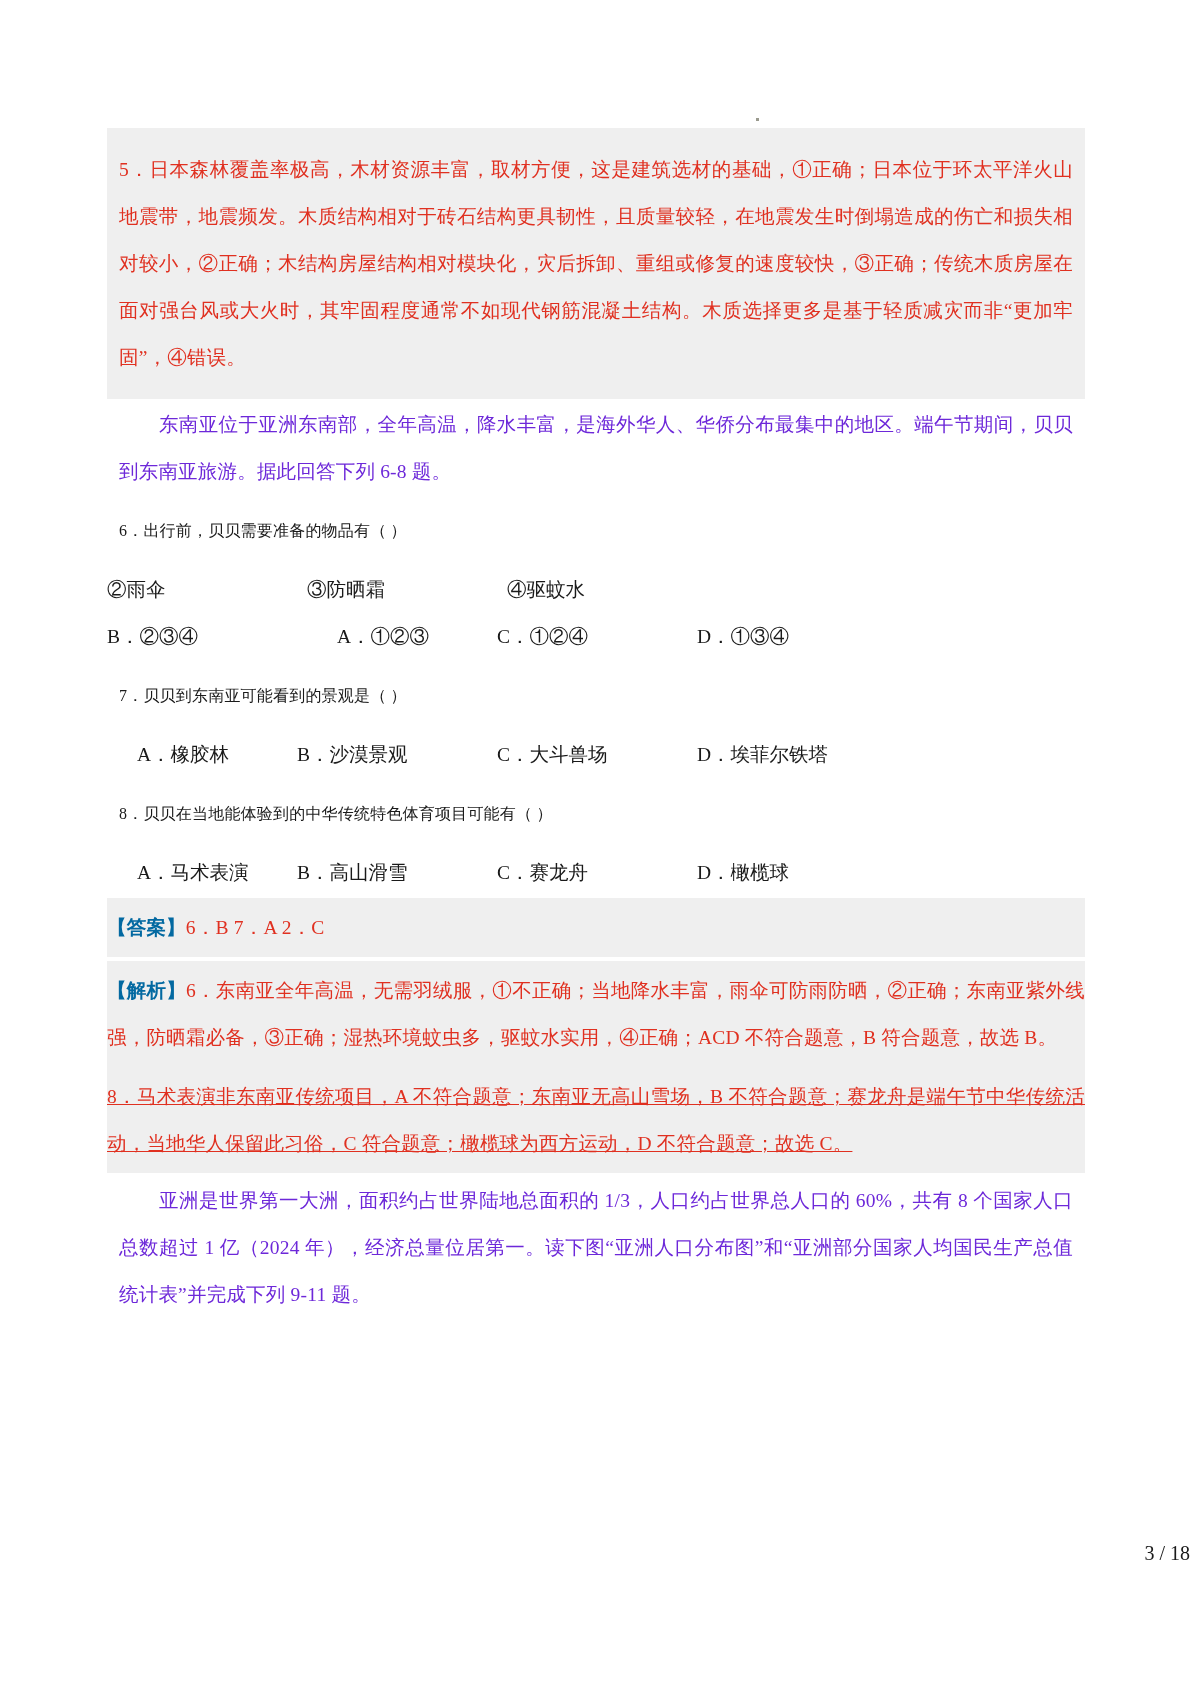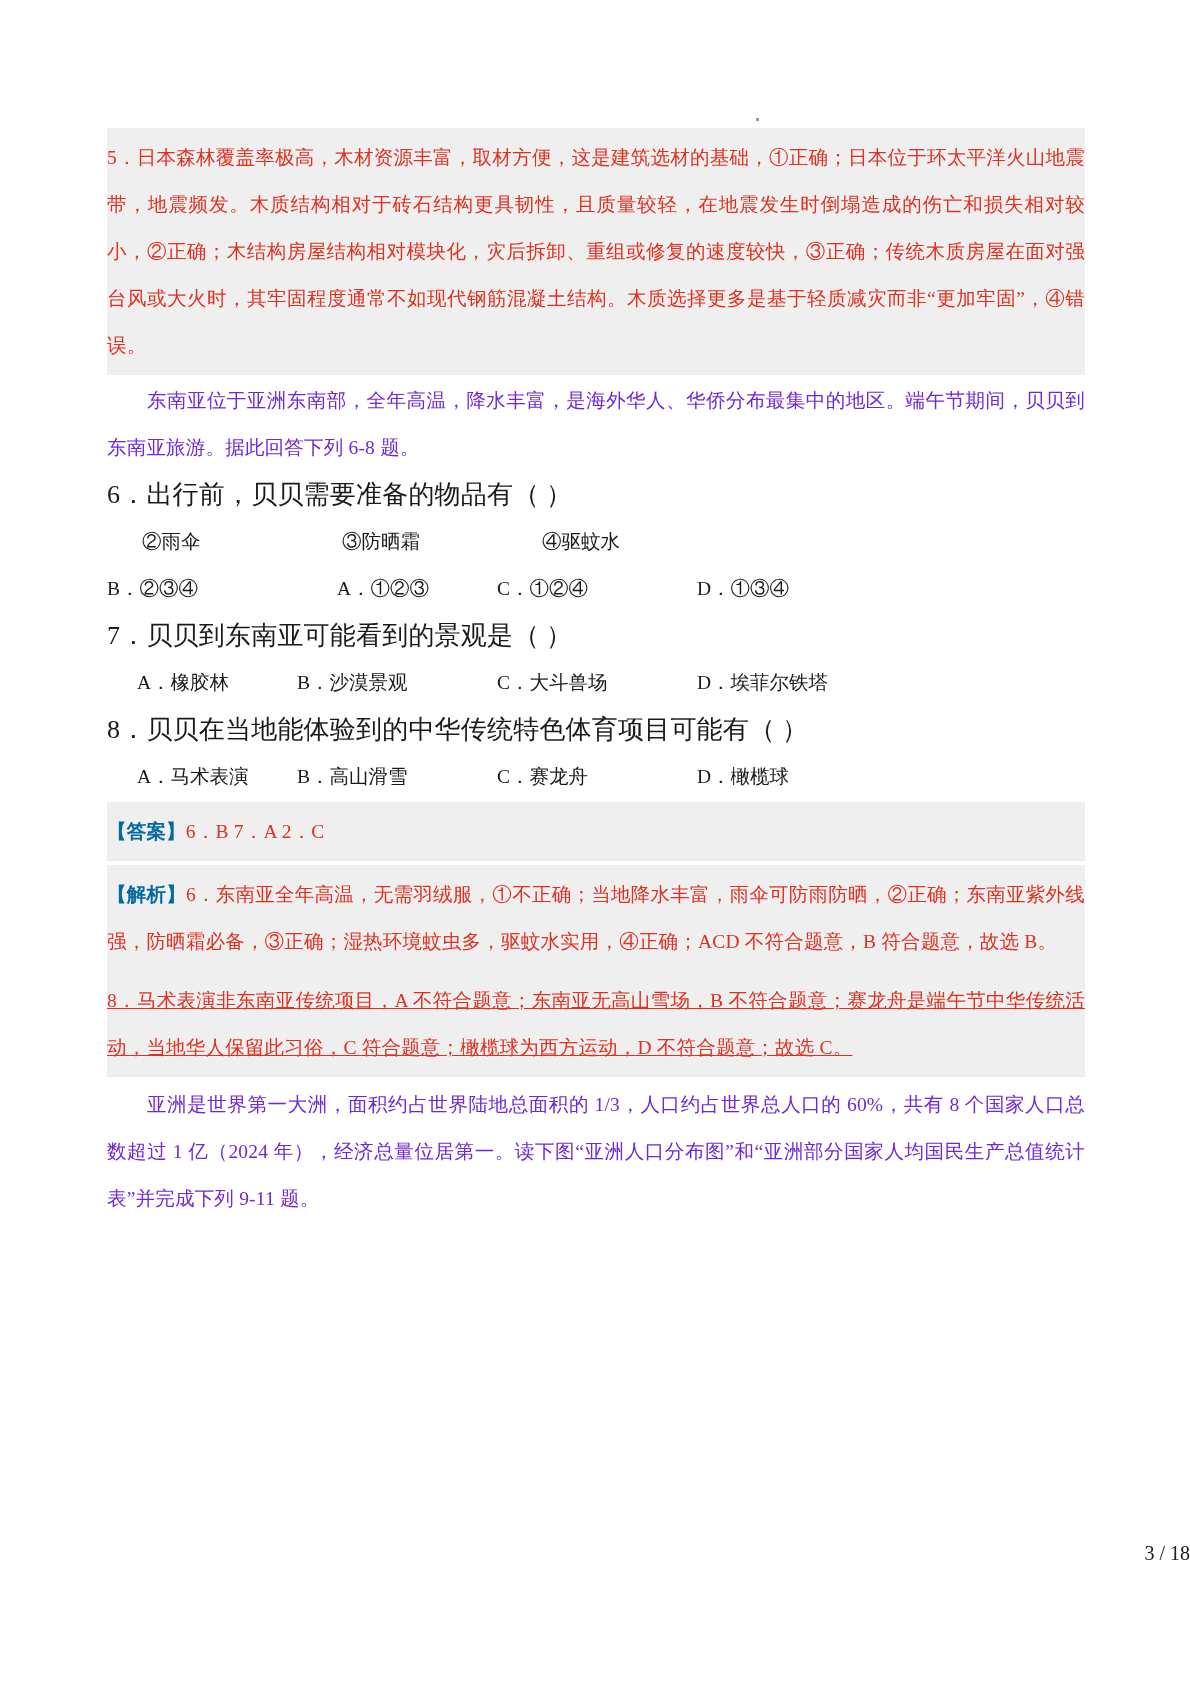--- a/index.html
+++ b/index.html
@@ -43,21 +43,21 @@
   }
 
   
   .shaded {
     background: #efefef;
     padding: 6px 0 6px 0;
   }
 
   
   p {
-    margin: 0;
+    margin: 12px;
     font-size: 19.5px;
     line-height: 47px;
     letter-spacing: 0.2px;
     text-align: justify;
     text-justify: inter-ideograph;
   }
 
   .red {
     color: #e03020;
   }
@@ -65,21 +65,21 @@
     color: #0369a1;
     font-weight: bold;
   }
   .black {
     color: #6d28d9;
   }
 
   .indent2 { text-indent: 40px; }
 
   .qline {
-    font-size: 26px;
+    font-size: 16px;
     line-height: 47px;
     color: #1a1a1a;
   }
 
   
   .opts {
     display: flex;
     line-height: 47px;
     font-size: 19.5px;
     color: #1a1a1a;
@@ -113,21 +113,21 @@
   <div class="content">
 
     <div class="shaded">
       <p class="red">5．日本森林覆盖率极高，木材资源丰富，取材方便，这是建筑选材的基础，①正确；日本位于环太平洋火山地震带，地震频发。木质结构相对于砖石结构更具韧性，且质量较轻，在地震发生时倒塌造成的伤亡和损失相对较小，②正确；木结构房屋结构相对模块化，灾后拆卸、重组或修复的速度较快，③正确；传统木质房屋在面对强台风或大火时，其牢固程度通常不如现代钢筋混凝土结构。木质选择更多是基于轻质减灾而非“更加牢固”，④错误。</p>
     </div>
 
     <p class="black indent2" style="margin-top:2px;">东南亚位于亚洲东南部，全年高温，降水丰富，是海外华人、华侨分布最集中的地区。端午节期间，贝贝到东南亚旅游。据此回答下列 6-8 题。</p>
 
     <p class="qline">6．出行前，贝贝需要准备的物品有（    ）</p>
     <div class="opts">
-      <span style="width:200px;margin-left:35px;">②雨伞</span>
+      <span style="width:200px;">②雨伞</span>
       <span style="width:200px;">③防晒霜</span>
       <span>④驱蚊水</span>
     </div>
     <div class="opts">
       <span style="width:200px;">B．②③④</span>
       <span style="width:160px; padding-left:30px;">A．①②③</span>
       <span style="width:200px;">C．①②④</span>
       <span>D．①③④</span>
     </div>
 

